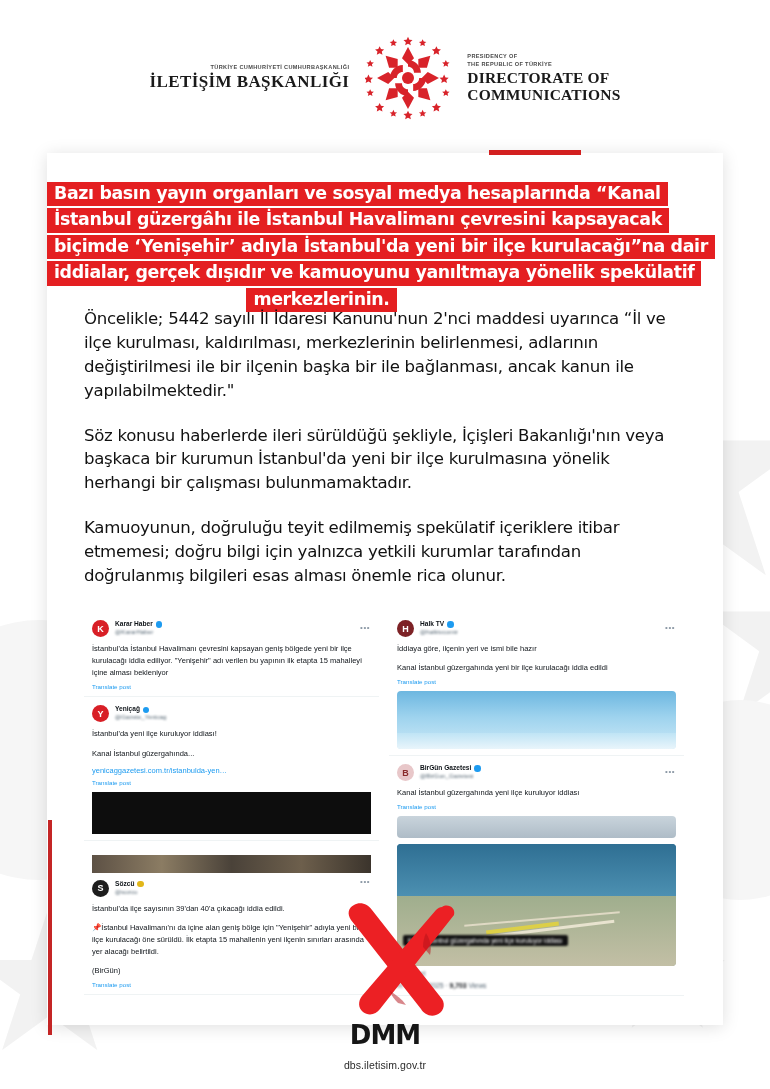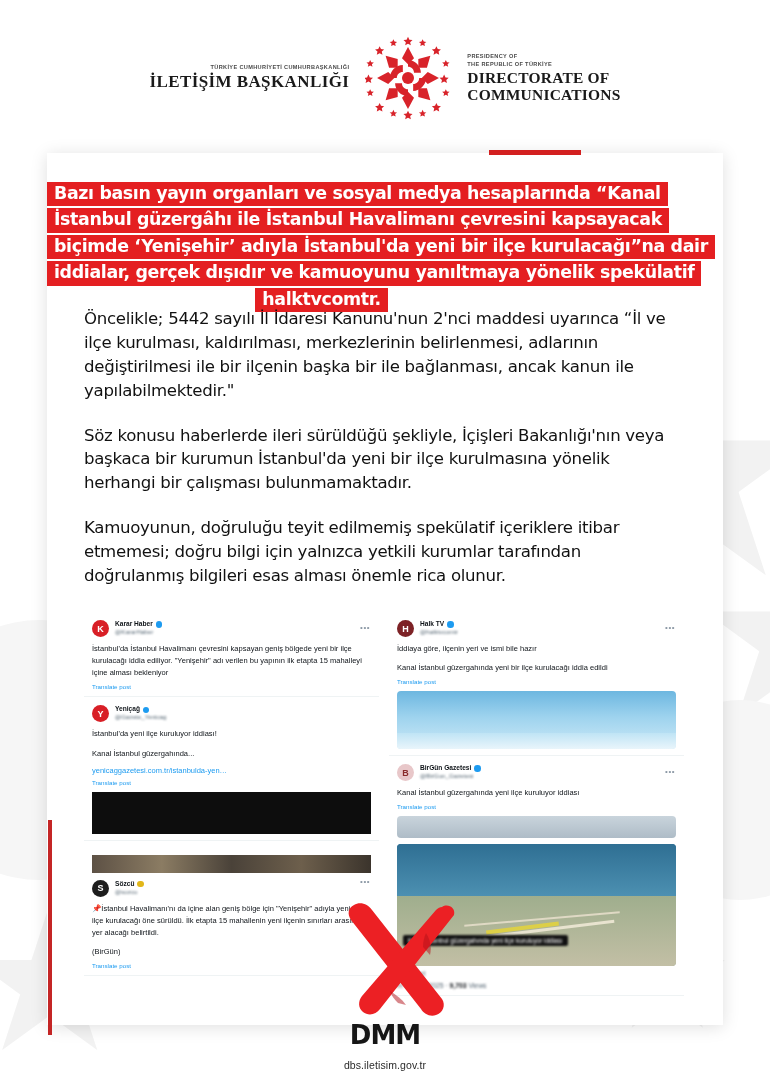--- a/index.html
+++ b/index.html
@@ -314,21 +314,21 @@
 <div class="frame-top-right"></div>
 <div class="frame-left-line"></div>
 
 <div class="card"></div>
 
 <div class="headline">
   <div><span class="hl">Bazı basın yayın organları ve sosyal medya hesaplarında “Kanal</span></div>
   <div><span class="hl">İstanbul güzergâhı ile İstanbul Havalimanı çevresini kapsayacak</span></div>
   <div><span class="hl">biçimde ‘Yenişehir’ adıyla İstanbul'da yeni bir ilçe kurulacağı”na dair</span></div>
   <div><span class="hl">iddialar, gerçek dışıdır ve kamuoyunu yanıltmaya yönelik spekülatif</span></div>
-  <div><span class="hl">halktvcomtr.</span></div>
+  <div><span class="hl">merkezlerinin.</span></div>
 </div>
 
 <div class="body-copy">
   <p>Öncelikle; 5442 sayılı İl İdaresi Kanunu'nun 2'nci maddesi uyarınca “İl ve ilçe kurulması, kaldırılması, merkezlerinin belirlenmesi, adlarının değiştirilmesi ile bir ilçenin başka bir ile bağlanması, ancak kanun ile yapılabilmektedir."</p>
   <p>Söz konusu haberlerde ileri sürüldüğü şekliyle, İçişleri Bakanlığı'nın veya başkaca bir kurumun İstanbul'da yeni bir ilçe kurulmasına yönelik herhangi bir çalışması bulunmamaktadır.</p>
   <p>Kamuoyunun, doğruluğu teyit edilmemiş spekülatif içeriklere itibar etmemesi; doğru bilgi için yalnızca yetkili kurumlar tarafından doğrulanmış bilgileri esas alması önemle rica olunur.</p>
 </div>
 
 <div class="collage">
 
@@ -379,20 +379,21 @@
         <div class="av sozcu">S</div>
         <div class="tw-names">
           <div class="tw-dn">
             <span>Sözcü</span>
             <span class="verified gold"></span>
           </div>
           <div class="tw-hn">@sozcu</div>
         </div>
       </div>
       <div class="tw-text">
+        <p>İstanbul'da ilçe sayısının 39'dan 40'a çıkacağı iddia edildi.</p>
         <p>📌İstanbul Havalimanı'nı da içine alan geniş bölge için "Yenişehir" adıyla yeni bir ilçe kurulacağı öne sürüldü. İlk etapta 15 mahallenin yeni ilçenin sınırları arasında yer alacağı belirtildi.</p>
         <p>(BirGün)</p>
       </div>
       <span class="tw-translate">Translate post</span>
     </div>
   </div>
 
   <div class="col">
 
     <div class="tw">

